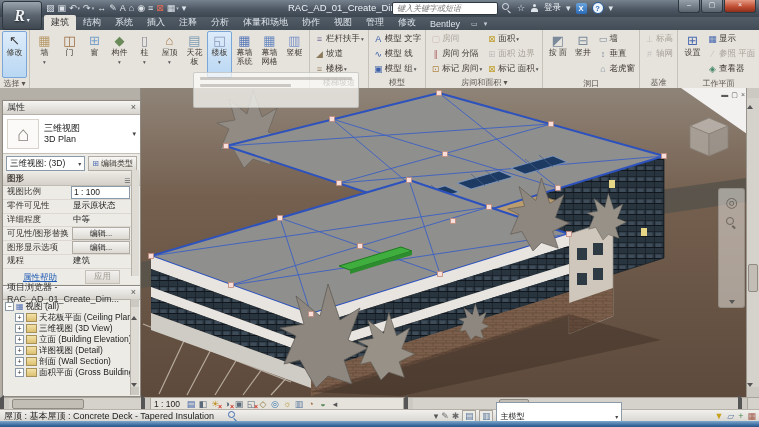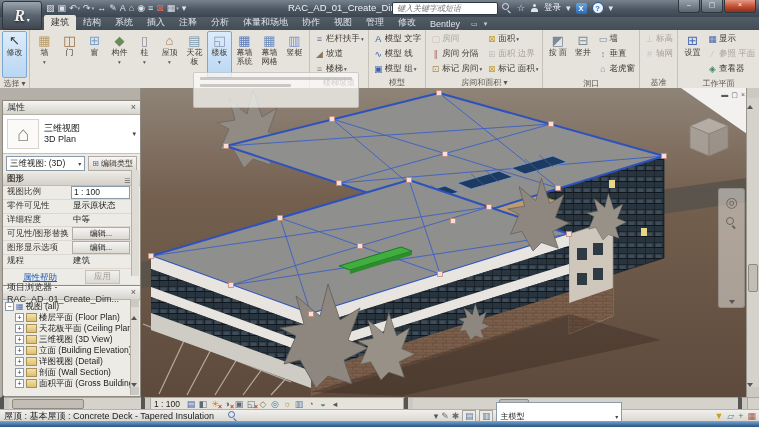--- a/index.html
+++ b/index.html
@@ -497,25 +497,20 @@
       </div>
       <div class="tree">
           <div class="trow root">
             <span class="exp">−</span>
             <span class="ticon">▦</span>
             <span class="tlabel">视图 (all)</span>
           </div>
           <div class="trow child">
             <span class="exp">+</span>
             <span class="fold"></span>
-            <span class="tlabel">楼层平面 (Floor Plan)</span>
-          </div>
-          <div class="trow child">
-            <span class="exp">+</span>
-            <span class="fold"></span>
             <span class="tlabel">天花板平面 (Ceiling Plan)</span>
           </div>
           <div class="trow child">
             <span class="exp">+</span>
             <span class="fold"></span>
             <span class="tlabel">三维视图 (3D View)</span>
           </div>
           <div class="trow child">
             <span class="exp">+</span>
             <span class="fold"></span>

